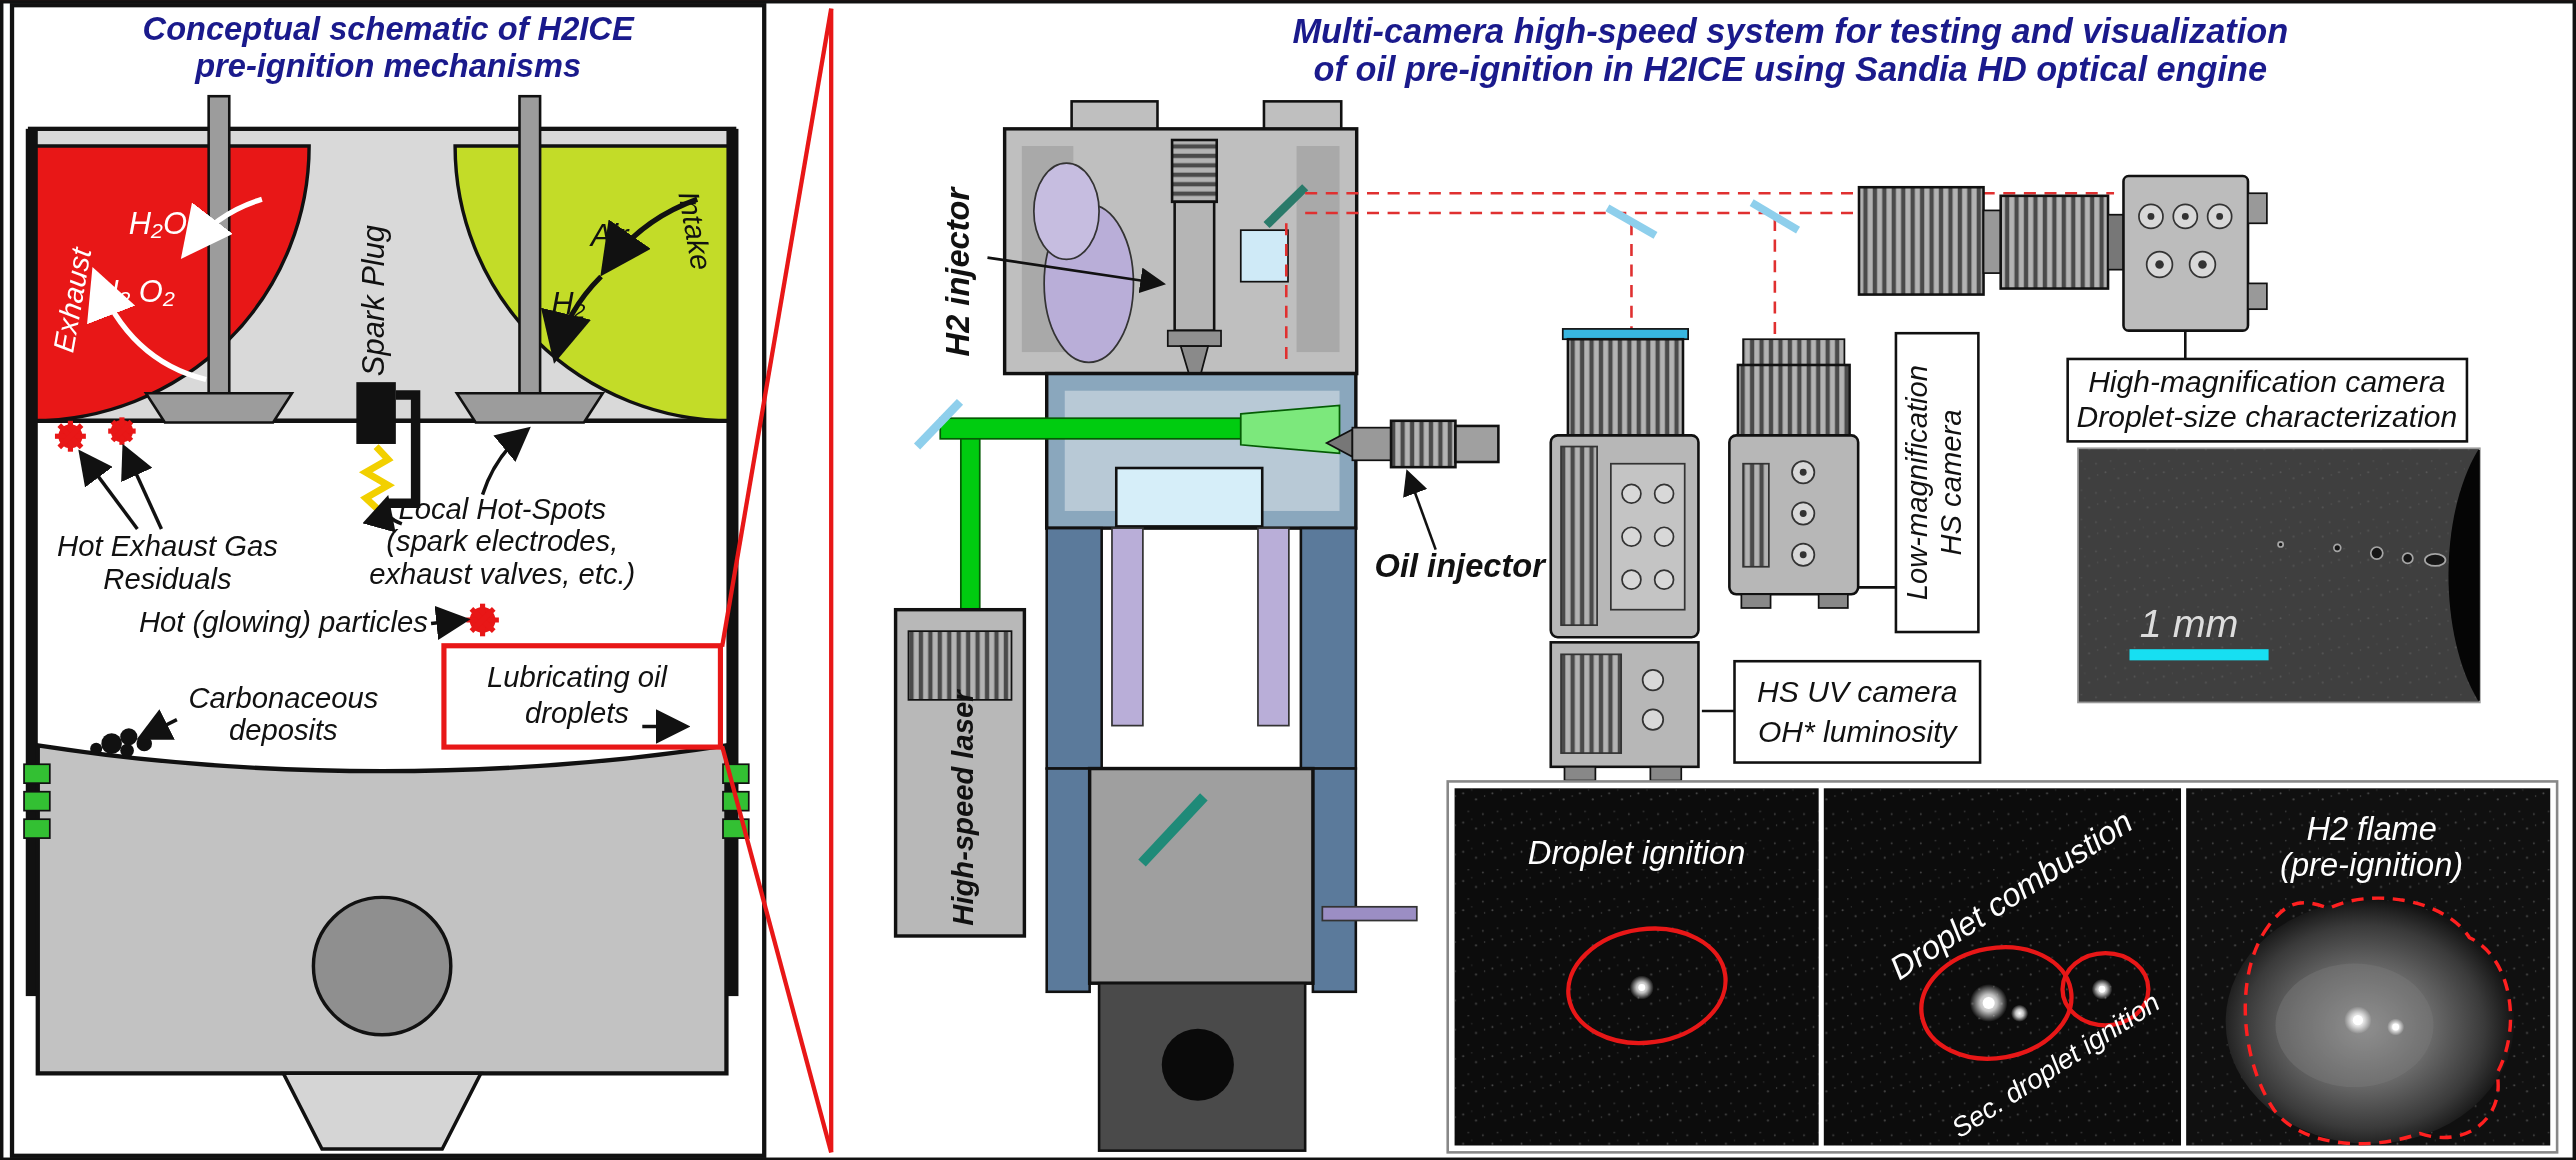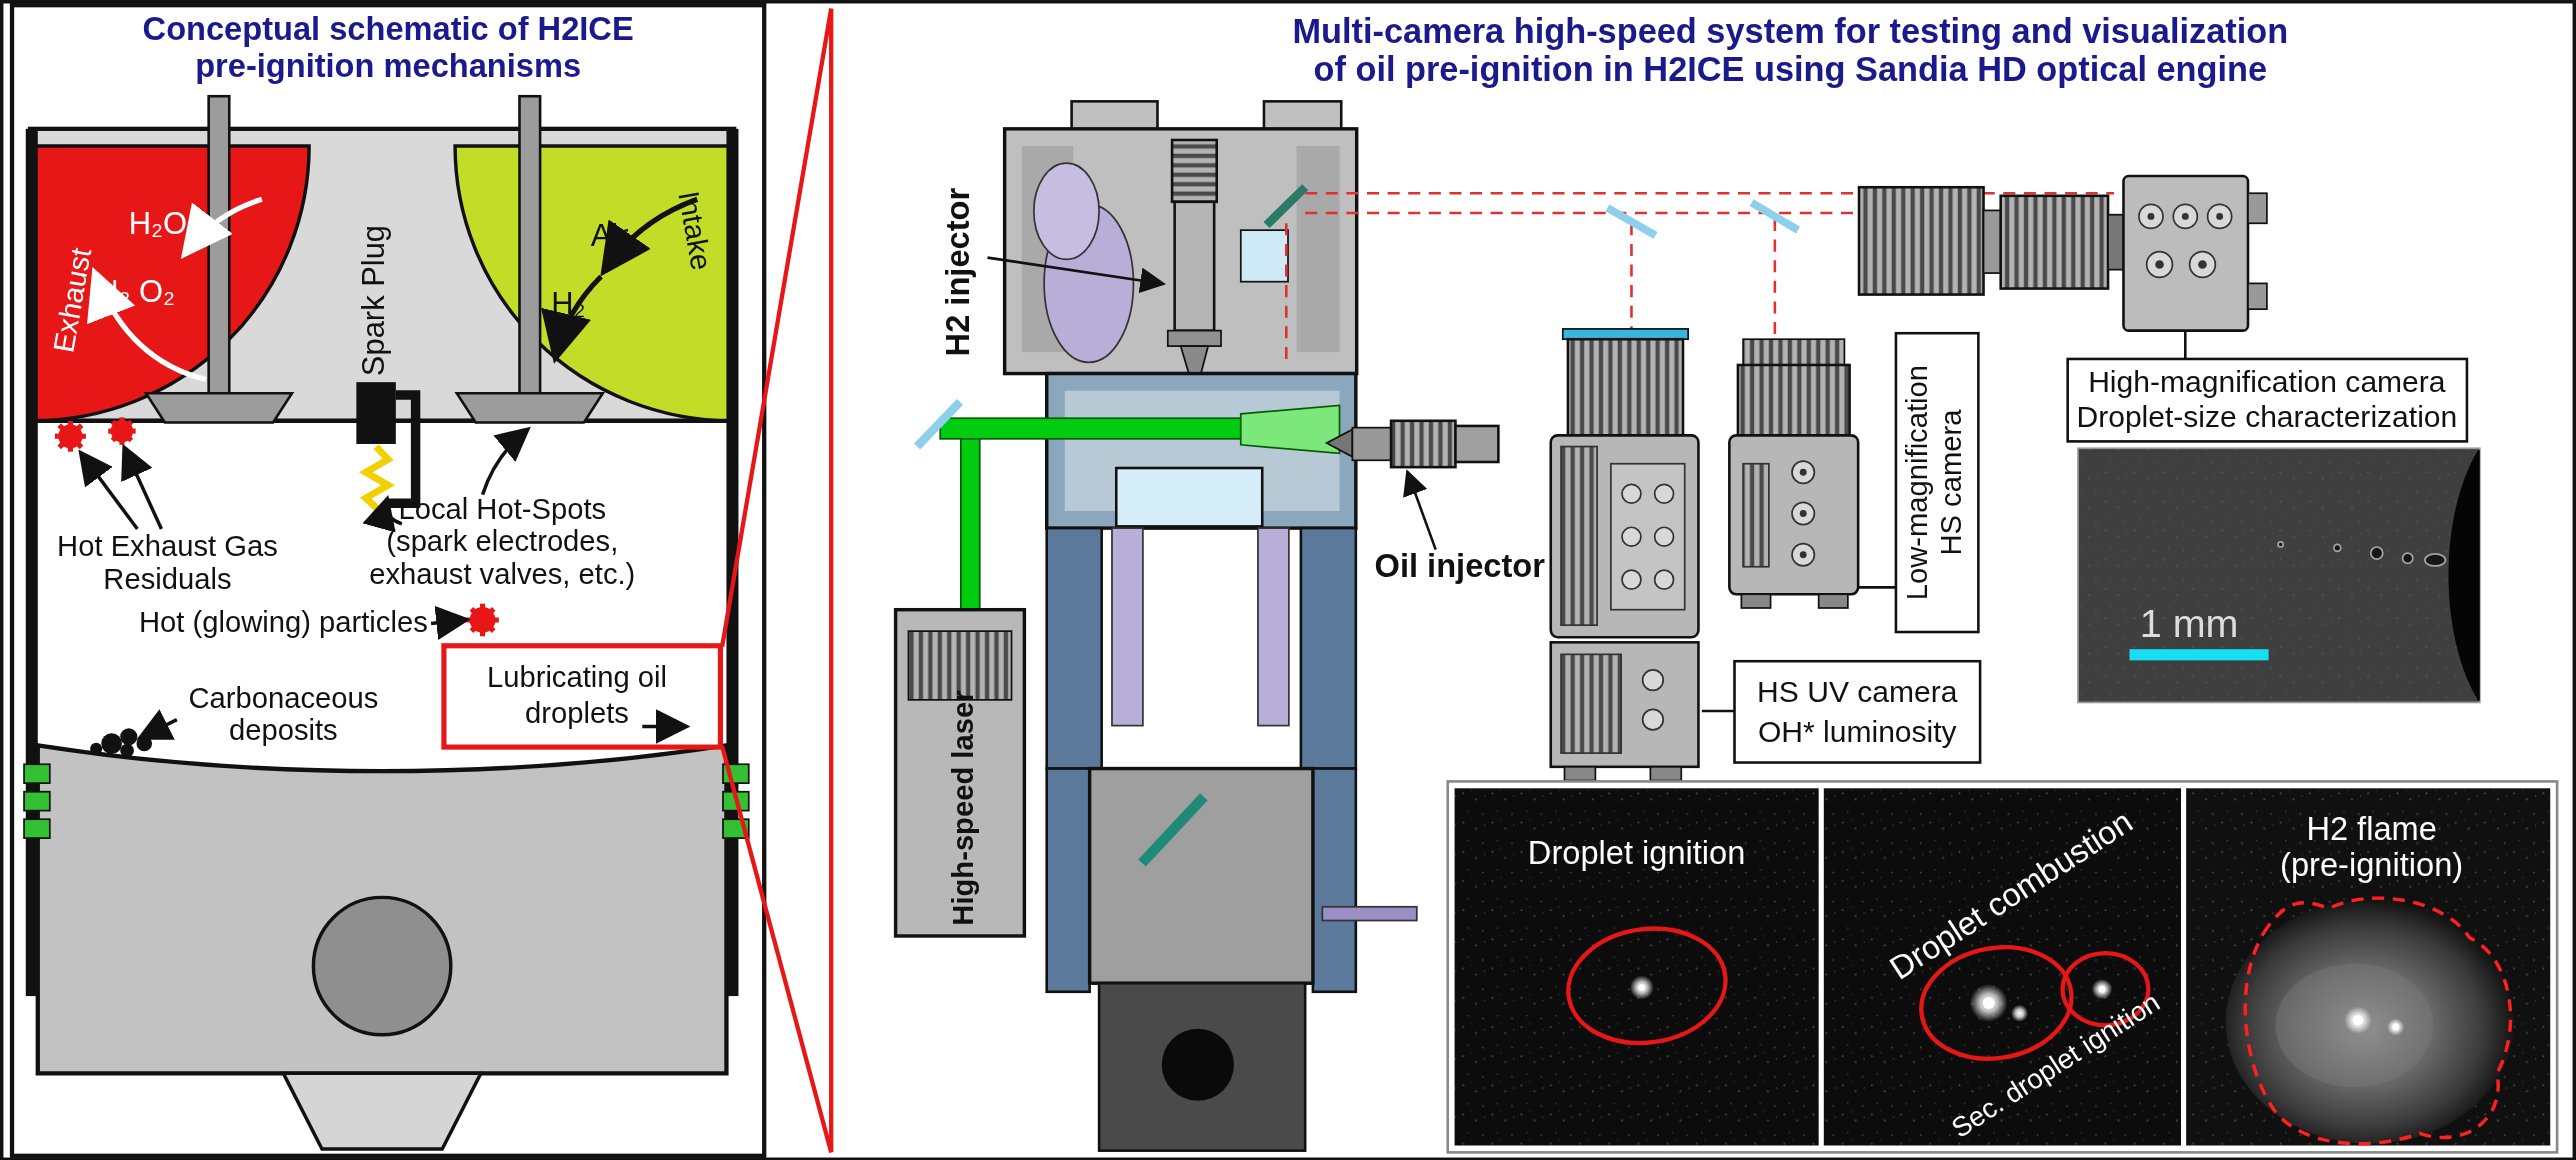--- a/index.html
+++ b/index.html
@@ -1,17 +1,17 @@
 <!DOCTYPE html>
 <html style="font-size:13.7px"><head>
 <meta charset="utf-8">
 <style>
   html,body{margin:0;padding:0;background:#ffffff;}
   .page{position:relative;width:2576px;height:1161px;background:#ef4444;overflow:hidden;
-        font-family:"Liberation Sans",sans-serif;}
+        font-family:"Liberation Sans",sans-serif;font-style:italic;}
   svg text{font-family:"Liberation Sans","DejaVu Sans",sans-serif;}
   .navy{fill:#1a1a8c;font-weight:bold;}
   .lbl{fill:#111;}
   .wlbl{fill:#fff;}
 </style>
 </head>
 <body>
 
 <div class="page">
 <svg width="2576" height="1161" viewBox="0 0 3000 1352" xmlns="http://www.w3.org/2000/svg">

